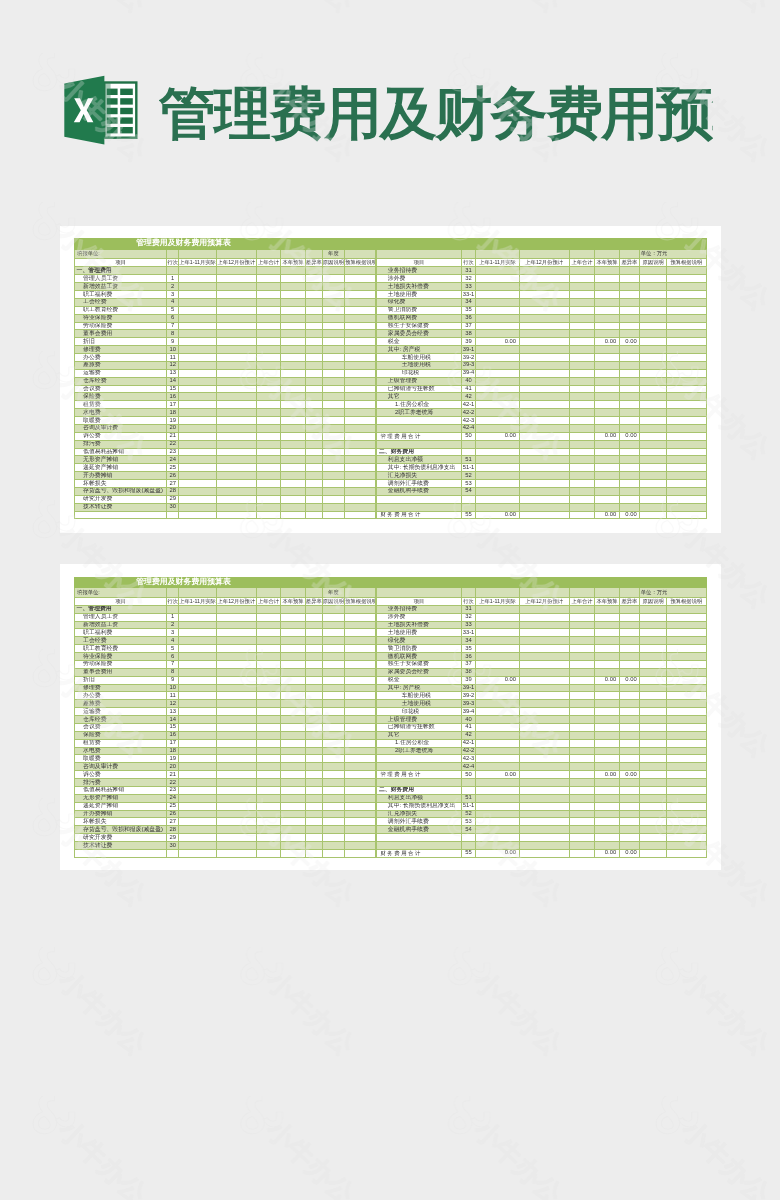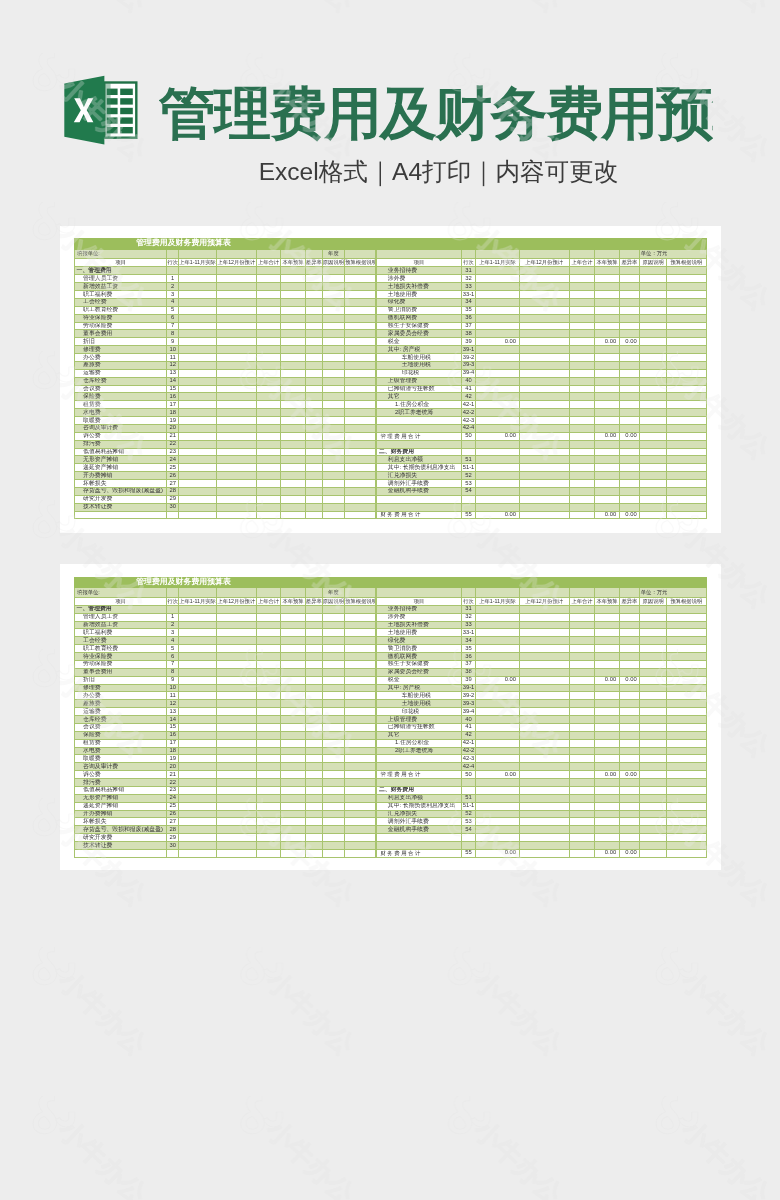--- a/index.html
+++ b/index.html
@@ -92,21 +92,20 @@
   <rect x="44.8" y="45.4" width="10.8" height="6.4"></rect>
   <rect x="58.2" y="45.4" width="12.6" height="6.4"></rect>
   <rect x="44.8" y="55.0" width="10.8" height="6.4"></rect>
   <rect x="58.2" y="55.0" width="12.6" height="6.4"></rect>
 </g>
 <rect x="42.4" y="10.5" width="6.2" height="55.2" fill="#3b8560" opacity="0.45"></rect>
 <path d="M2.3 11.6 L42.4 3.7 L42.4 72.6 L2.3 64.7 Z" fill="#217a4d"></path>
 <path d="M12.2 26.3 L17.9 26.3 L21.9 34.9 L25.9 26.3 L31.3 26.3 L24.7 38.1 L31.4 50.3 L25.5 50.3 L21.6 42.0 L17.6 50.3 L11.8 50.3 L18.8 38.3 Z" fill="#ffffff"></path>
 </svg></div>
     <div id="doc-title">管理费用及财务费用预算表</div>
-    <div id="doc-subtitle">Excel格式｜A4打印｜内容可更改</div>
   </div>
 
   <div class="card" id="card1">
       <div class="sheet-wrap">
       <div class="halves">
           <table class="sheet lft" style="width:301.40px">
             <colgroup>
               <col style="width:92.30px">
               <col style="width:11.60px">
               <col style="width:38.10px">

